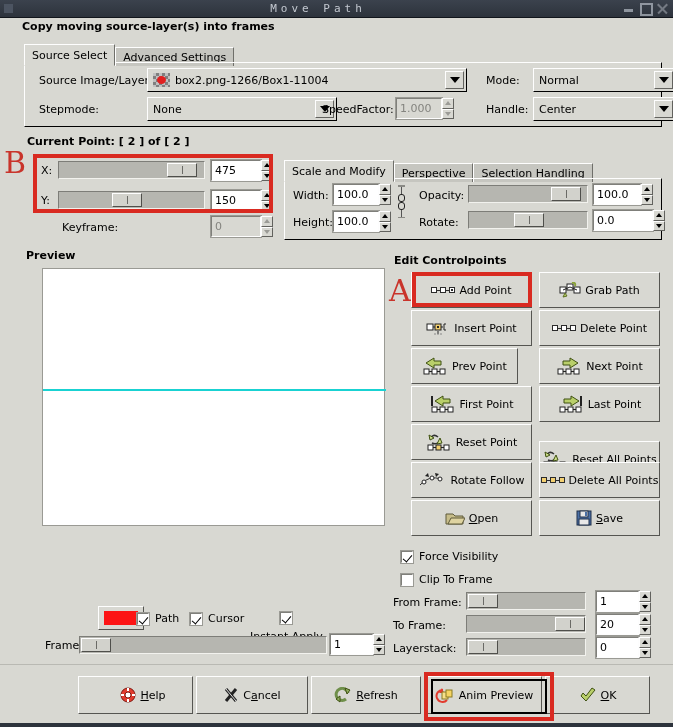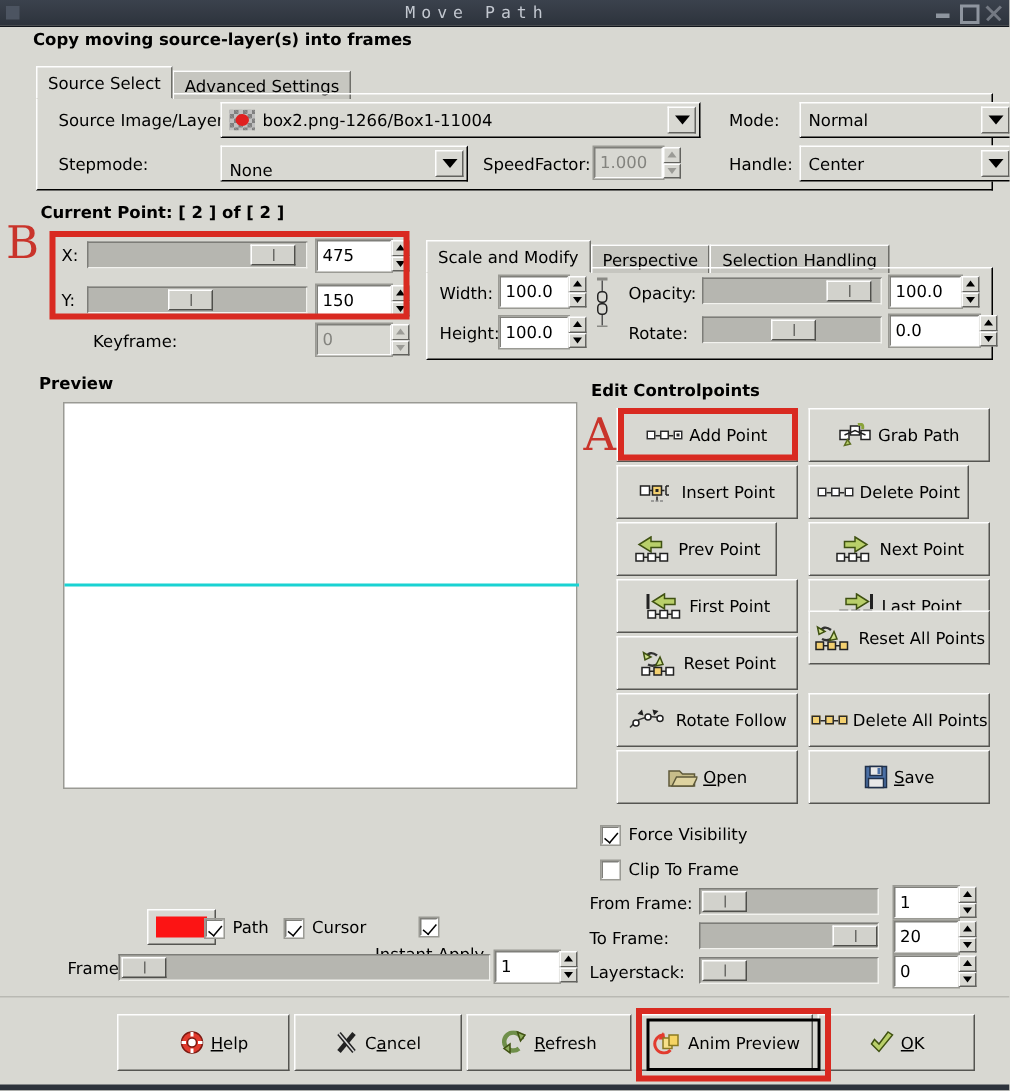--- a/index.html
+++ b/index.html
@@ -229,21 +229,21 @@
 
     <div class="lbl" style="position:absolute;left:461px;top:11px;">Mode:</div>
     <div class="combo" style="left:508px;top:5px;width:143px;height:24px;position:absolute;">
       <div class="ctext">
           <span>Normal</span>
         </div>
       <div class="carrow"></div>
     </div>
 
     <div class="lbl" style="position:absolute;left:14px;top:40px;">Stepmode:</div>
-    <div class="combo" style="left:122px;top:34px;width:165px;height:24px;position:absolute;align-items:flex-end;">
+    <div class="combo" style="left:122px;top:34px;width:190px;height:24px;position:absolute;">
       <div class="ctext">
           <span>None</span>
         </div>
       <div class="carrow"></div>
     </div>
 
     <div class="lbl" style="position:absolute;left:297px;top:40px;">SpeedFactor:</div>
     <div style="position:absolute;left:371px;top:35px;width:58px;height:21px;display:flex;justify-content:flex-end;">
       <div class="entry disabled" style="flex:1;">1.000</div>
       <div class="spin disabled">
@@ -434,21 +434,21 @@
             <rect x="11" y="6" width="2" height="2" fill="#222"></rect>
             <path d="M7 7h2M15 7h2" stroke="#222"></path>
             <path d="M18 4v6" stroke="#222"></path>
             <path d="M18 4h2M18 10h2" stroke="#222"></path>
             <path d="M12 11v3" stroke="#222"></path>
             <path d="M8 14h8" stroke="#888" stroke-dasharray="2 1"></path>
           </svg>
         </span>
         <span>Insert Point</span>
       </div>
-      <div class="btn" style="position: absolute; left: 128px; top: 38px; width: 107px; height: 36px;">
+      <div class="btn" style="position: absolute; left: 128px; top: 38px; width: 121px; height: 36px;">
         <span class="glyph">
           <span class="prow">
             <span class="pnode"></span>
             <span class="pbar"></span>
             <span class="pnode"></span>
             <span class="pbar"></span>
             <span class="pnode"></span>
           </span>
         </span>
         <span>Delete Point</span>
@@ -513,21 +513,21 @@
             <path d="M23 1 v10" stroke="#222" stroke-width="2"></path>
             <path d="M13 1 L21 6 L13 11 L13 8 L6 8 L6 4 L13 4 Z" fill="#b9cf6a" stroke="#3f5112"></path>
             <rect x="2" y="12" width="5" height="5" fill="#fff" stroke="#222"></rect>
             <rect x="10" y="12" width="5" height="5" fill="#fff" stroke="#222"></rect>
             <rect x="18" y="12" width="5" height="5" fill="#fff" stroke="#222"></rect>
             <path d="M7 14.5h3M15 14.5h3" stroke="#222"></path>
           </svg>
         </span>
         <span>Last Point</span>
       </div>
-      <div class="btn" style="position: absolute; left: 128px; top: 135px; width: 121px; height: 36px;">
+      <div class="btn" style="position: absolute; left: 128px; top: 169px; width: 121px; height: 36px;">
         <span class="glyph">
           <svg xmlns="http://www.w3.org/2000/svg" width="26" height="18" viewBox="0 0 26 18">
             <path d="M4 6 q3 -6 8 -2" stroke="#333" stroke-width="1.6" fill="none"></path>
             <path d="M3 2 l1 5 4 -2 z" fill="#cfe08a" stroke="#3f5112"></path>
             <path d="M13 9 q-3 3 -7 1" stroke="#333" stroke-width="1.6" fill="none"></path>
             <path d="M14 5 l2 5 -5 1 z" fill="#cfe08a" stroke="#3f5112"></path>
             <rect x="2" y="12" width="5" height="5" fill="#f3d070" stroke="#222"></rect>
             <rect x="10" y="12" width="5" height="5" fill="#f3d070" stroke="#222"></rect>
             <rect x="18" y="12" width="5" height="5" fill="#f3d070" stroke="#222"></rect>
             <path d="M7 14.5h3M15 14.5h3" stroke="#222"></path>

